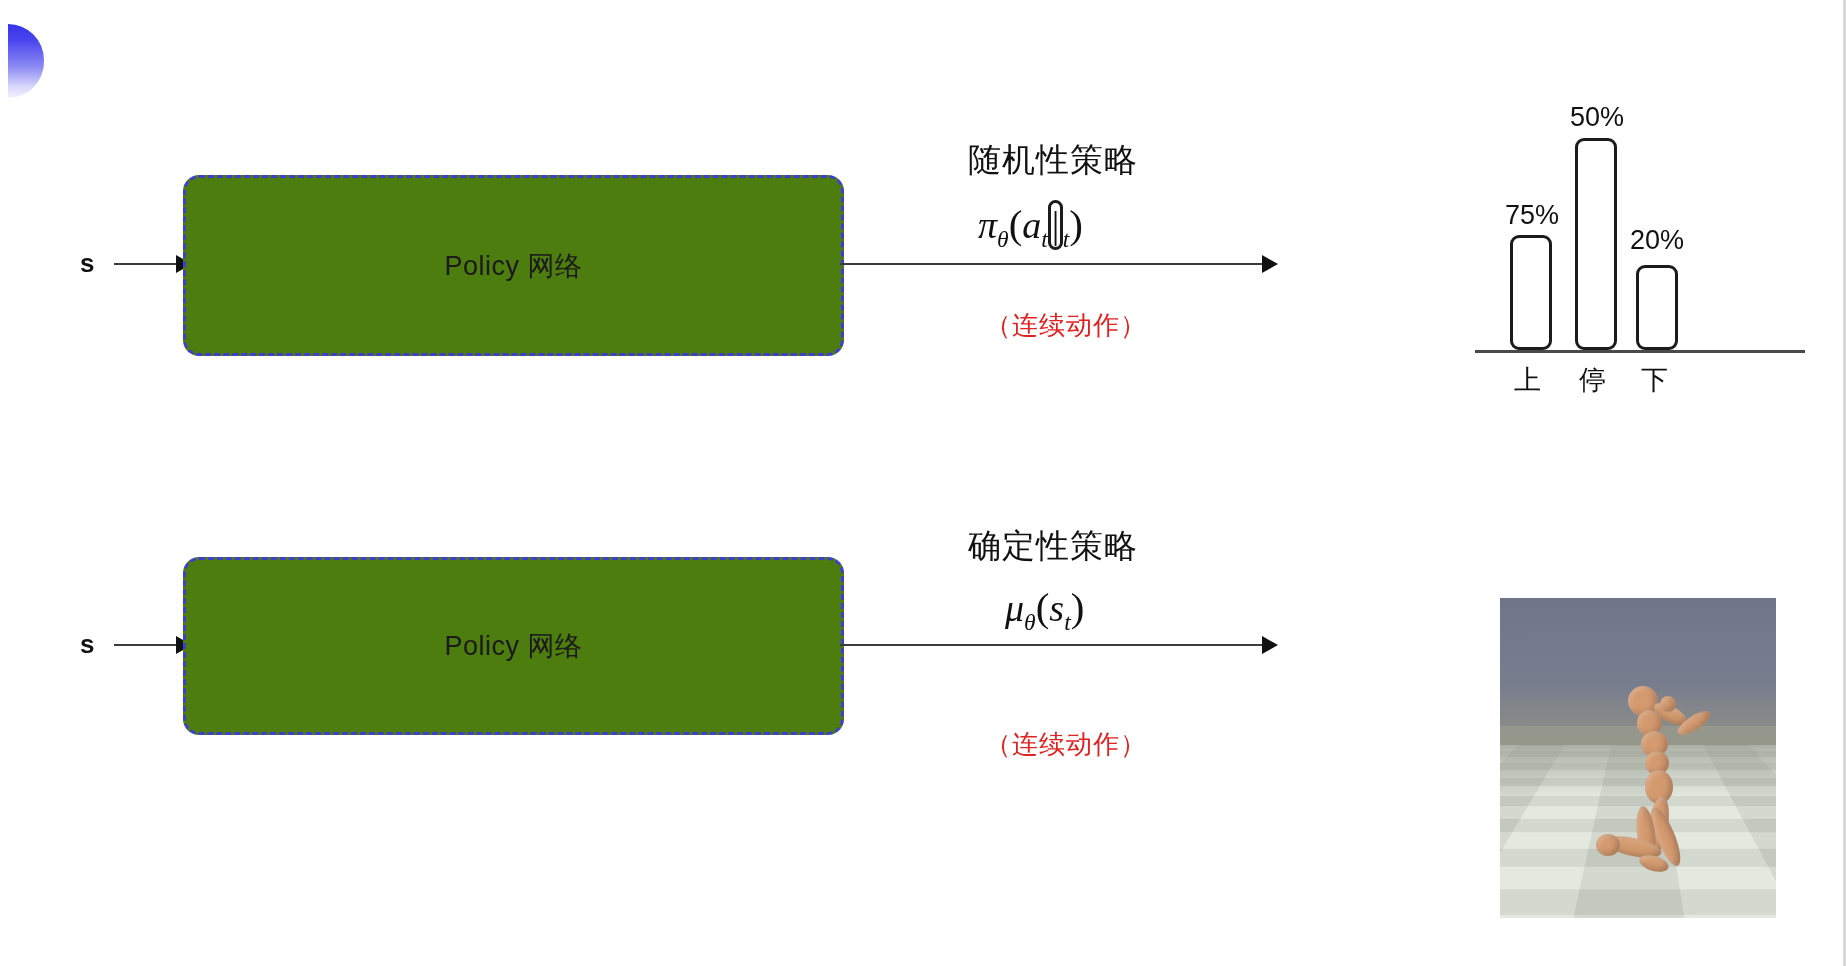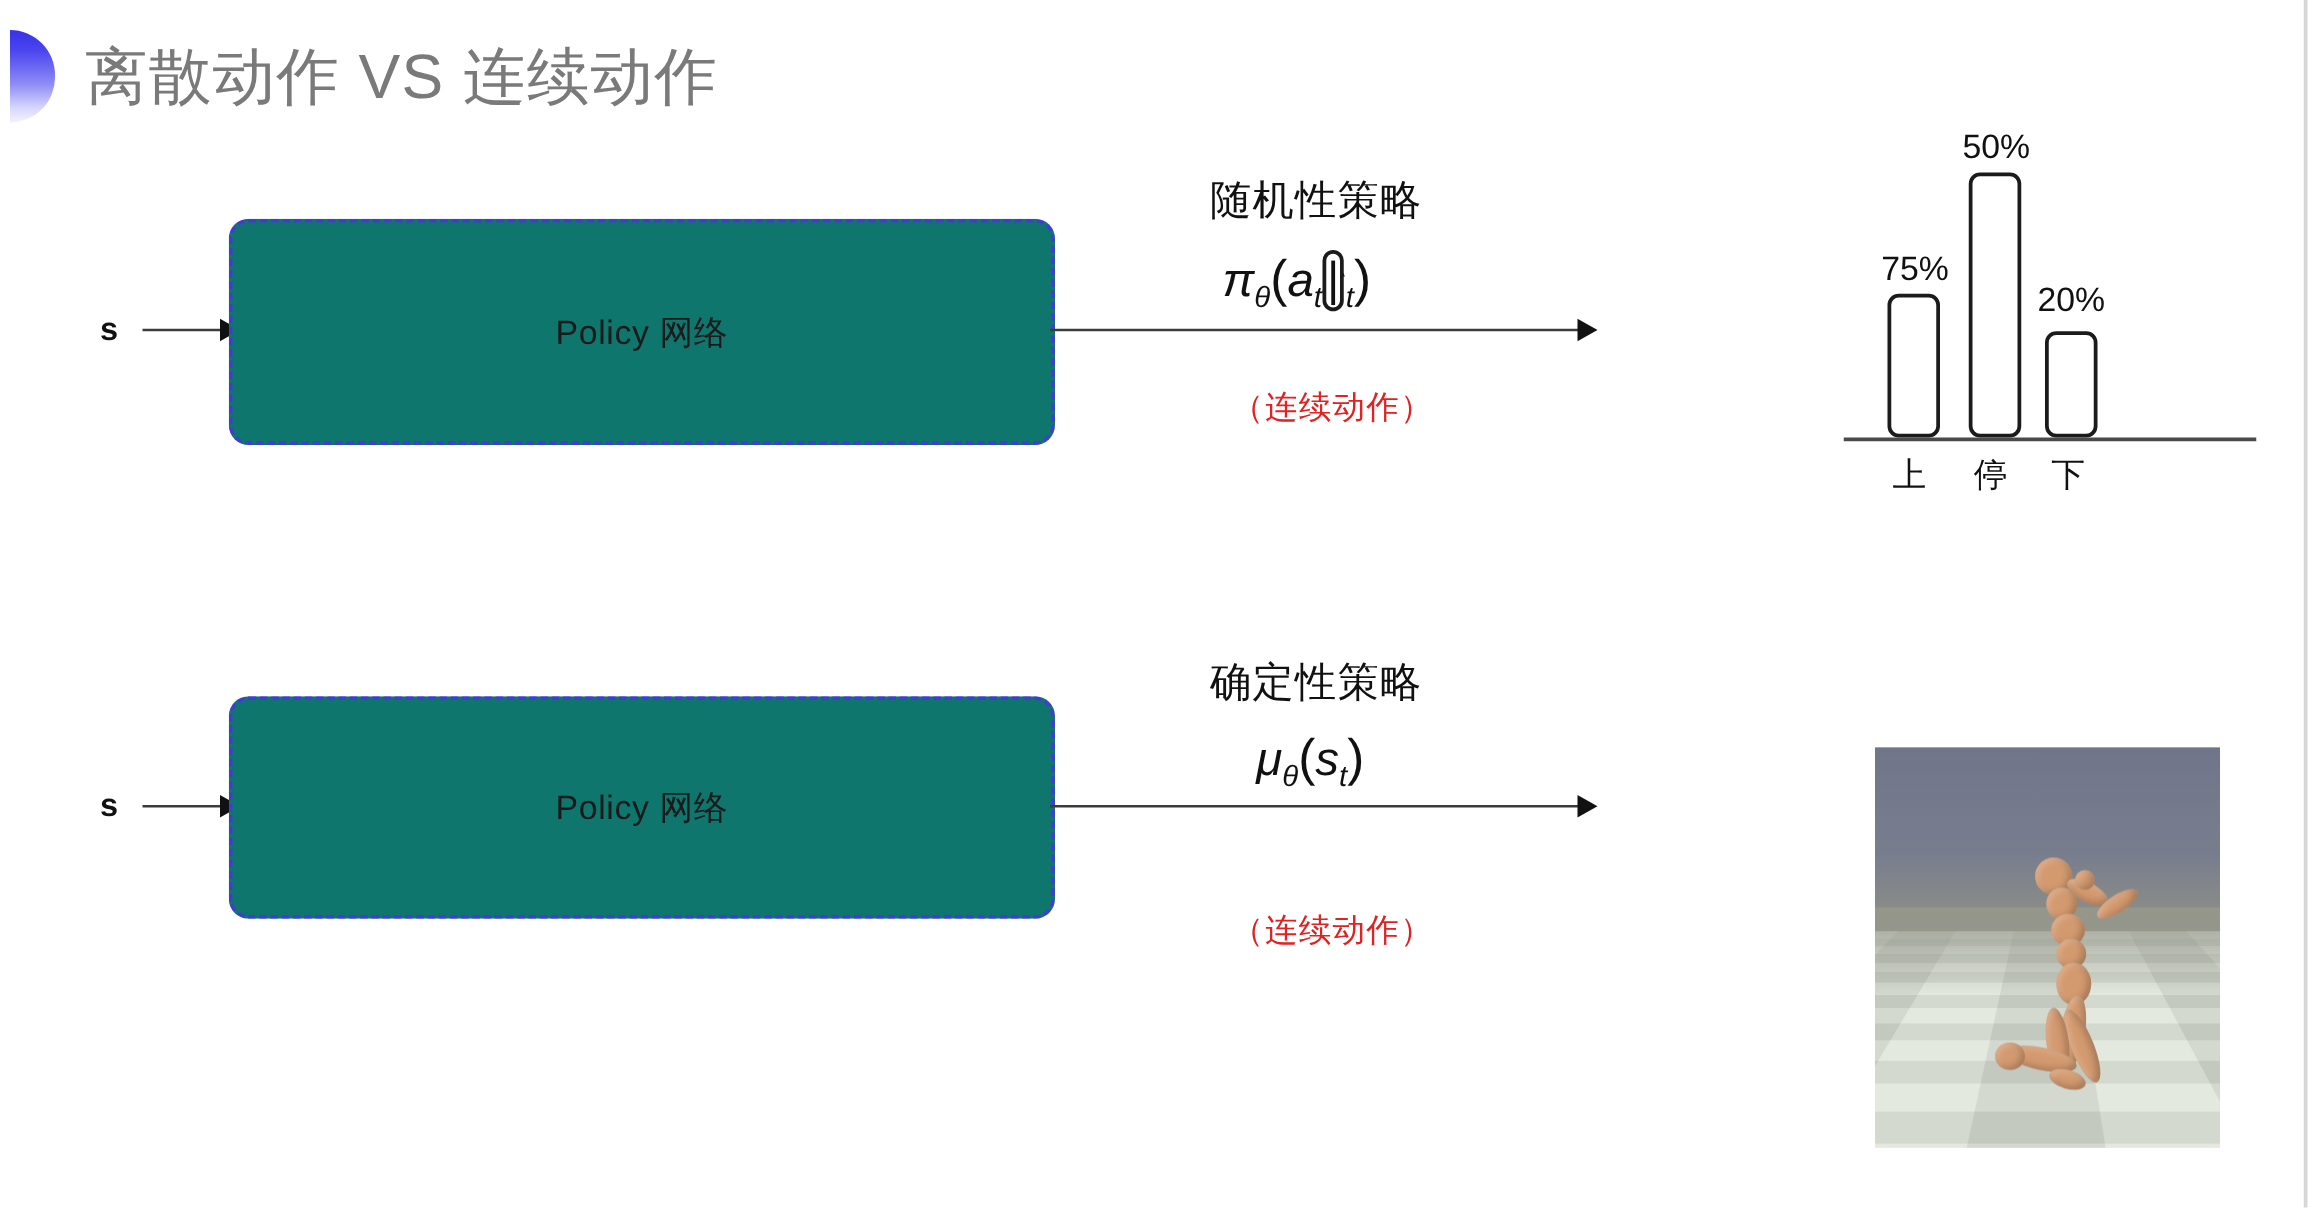--- a/index.html
+++ b/index.html
@@ -41,21 +41,21 @@
     color: #7a7a7a;
     white-space: nowrap;
     line-height: 1;
   }
 
   
   .policy-box {
     position: absolute;
     border: 3px dashed #3f3fcf;
     border-radius: 16px;
-    background: #0f766e;
+    background: #4d7c0f;
     display: flex;
     align-items: center;
     justify-content: center;
   }
   .policy-box-label {
     font-size: 27px;
     color: #1a1a1a;
     letter-spacing: .5px;
   }
 
@@ -83,21 +83,21 @@
   
   .annot-title {
     position: absolute;
     font-size: 33px;
     color: #111;
     white-space: nowrap;
     letter-spacing: 1px;
   }
   .annot-formula {
     position: absolute;
-    font-family: Liberation Sans, sans-serif;
+    font-family: Liberation Serif, serif;
     font-style: italic;
     font-size: 38px;
     color: #111;
     white-space: nowrap;
   }
   .annot-formula .sub {
     font-size: 0.62em;
     vertical-align: sub;
     font-style: italic;
   }
@@ -189,21 +189,20 @@
     top: 0; right: 0;
     width: 3px; height: 100%;
     background: #d7d7d7;
   }
 </style>
 </head>
 <body>
 
 <div id="title-bar">
   <div id="title-bullet"></div>
-  <div id="page-title">离散动作 VS 连续动作</div>
 </div>
 
 <div class="state-label" style="left:80px; top:248px;">s</div>
 <div class="arrow-line" style="left:114px; top:263px; width:68px;"></div>
 <div class="arrow-head" style="left:176px; top:255px;"></div>
 
 <div class="policy-box" style="left:183px; top:175px; width:655px; height:175px;">
   <div class="policy-box-label">Policy 网络</div>
 </div>
 

